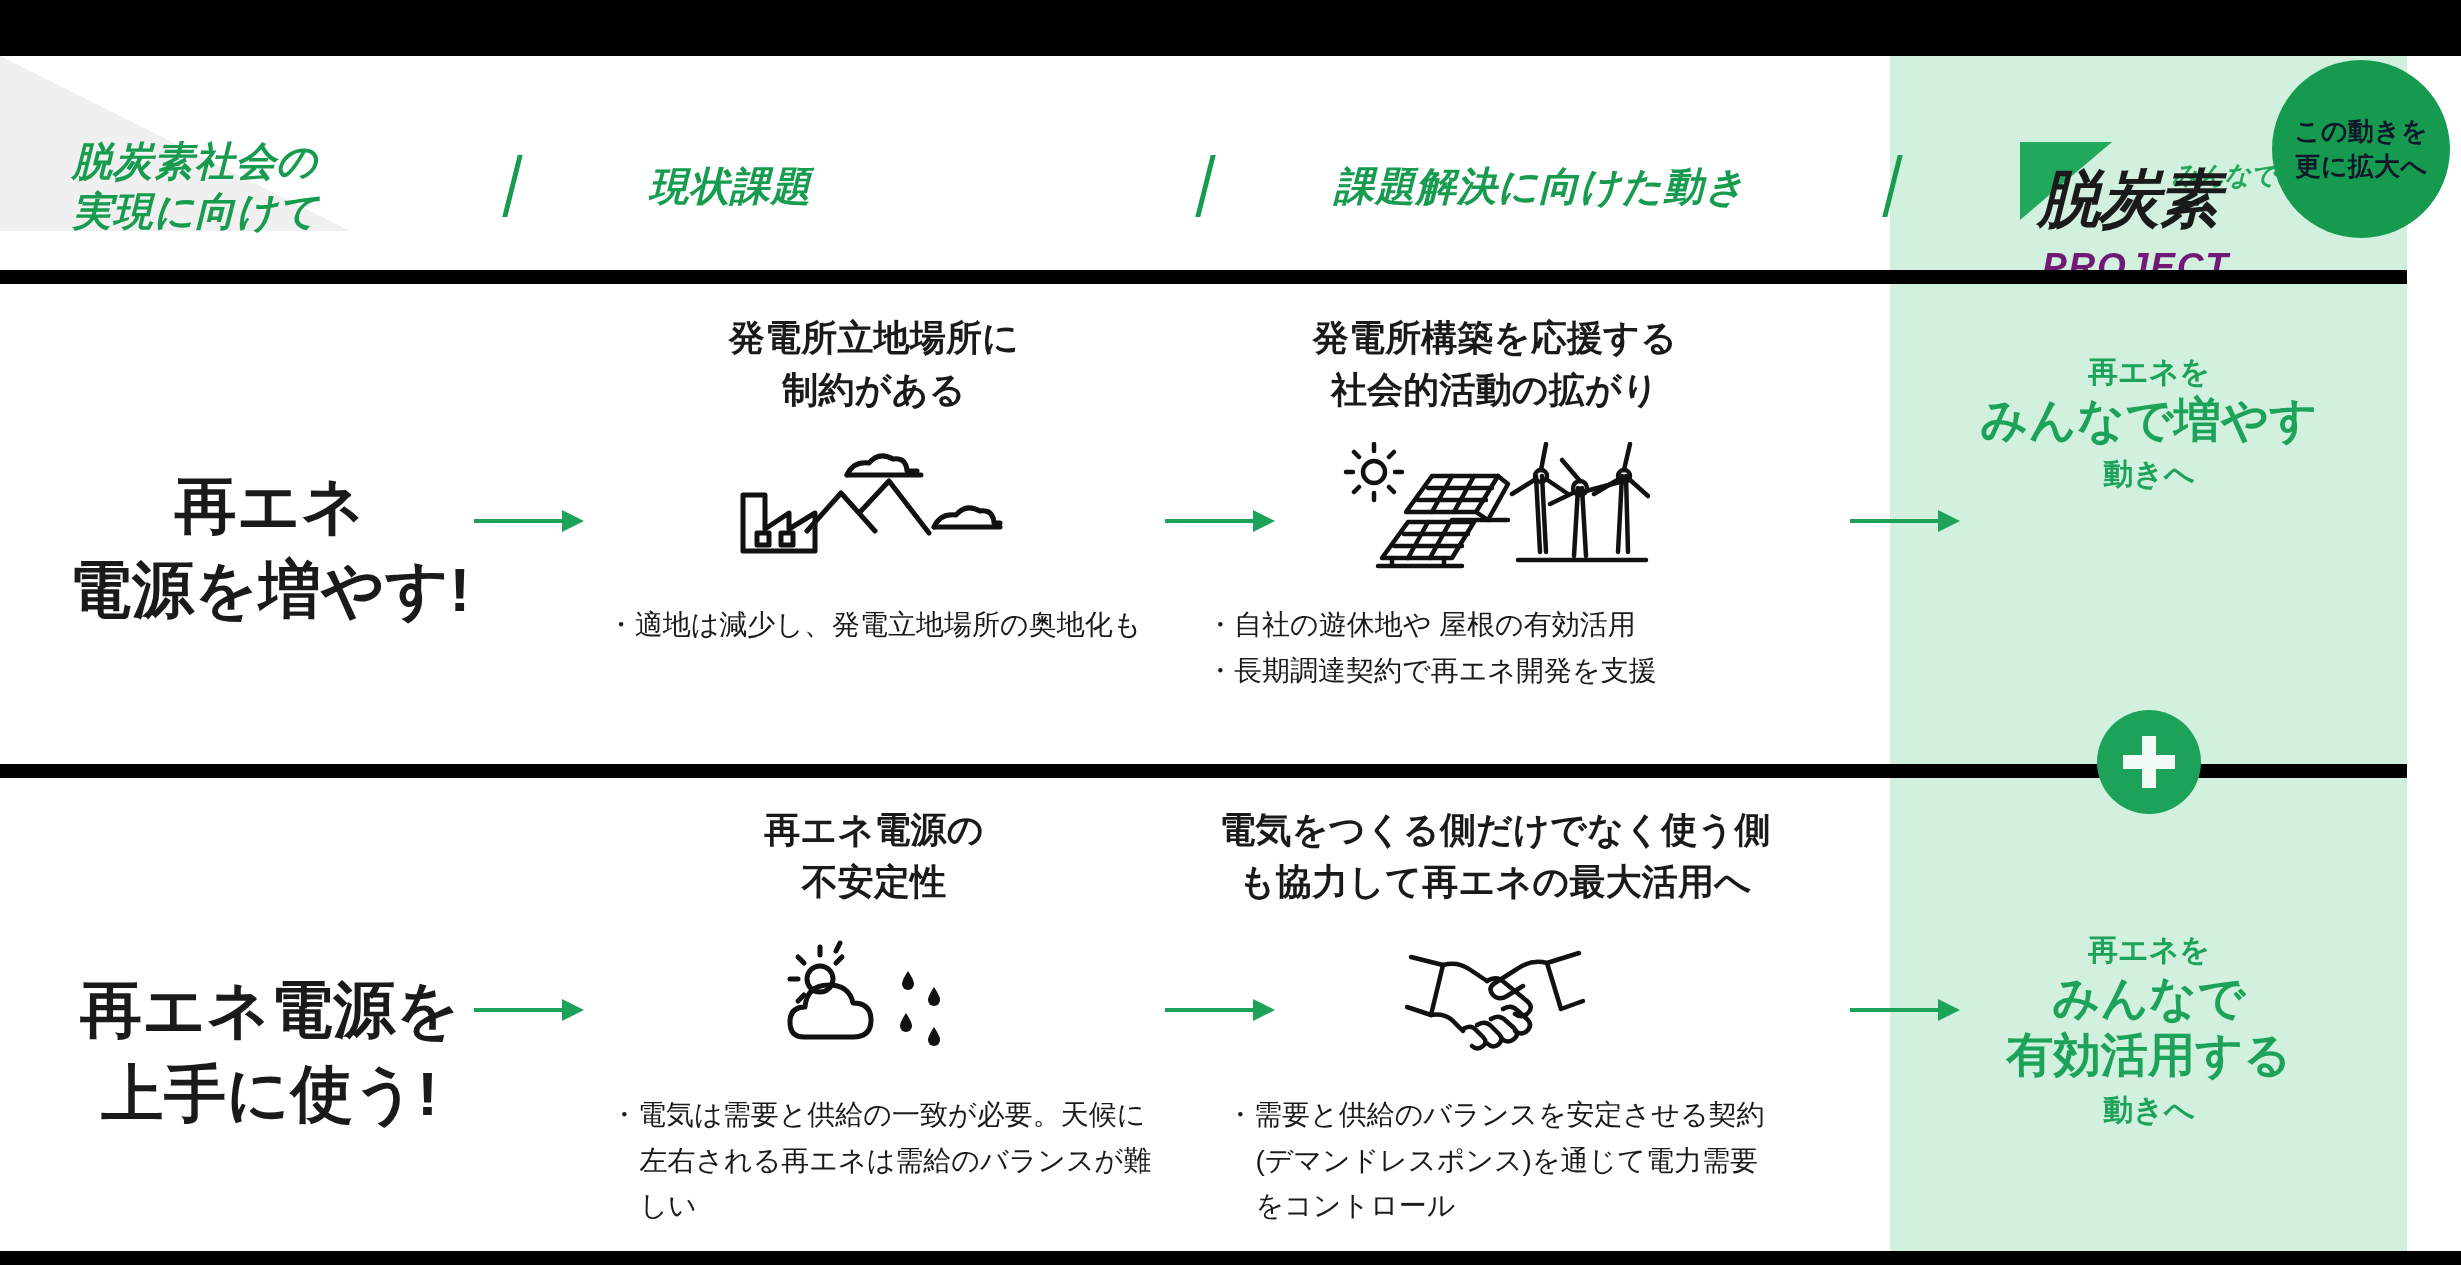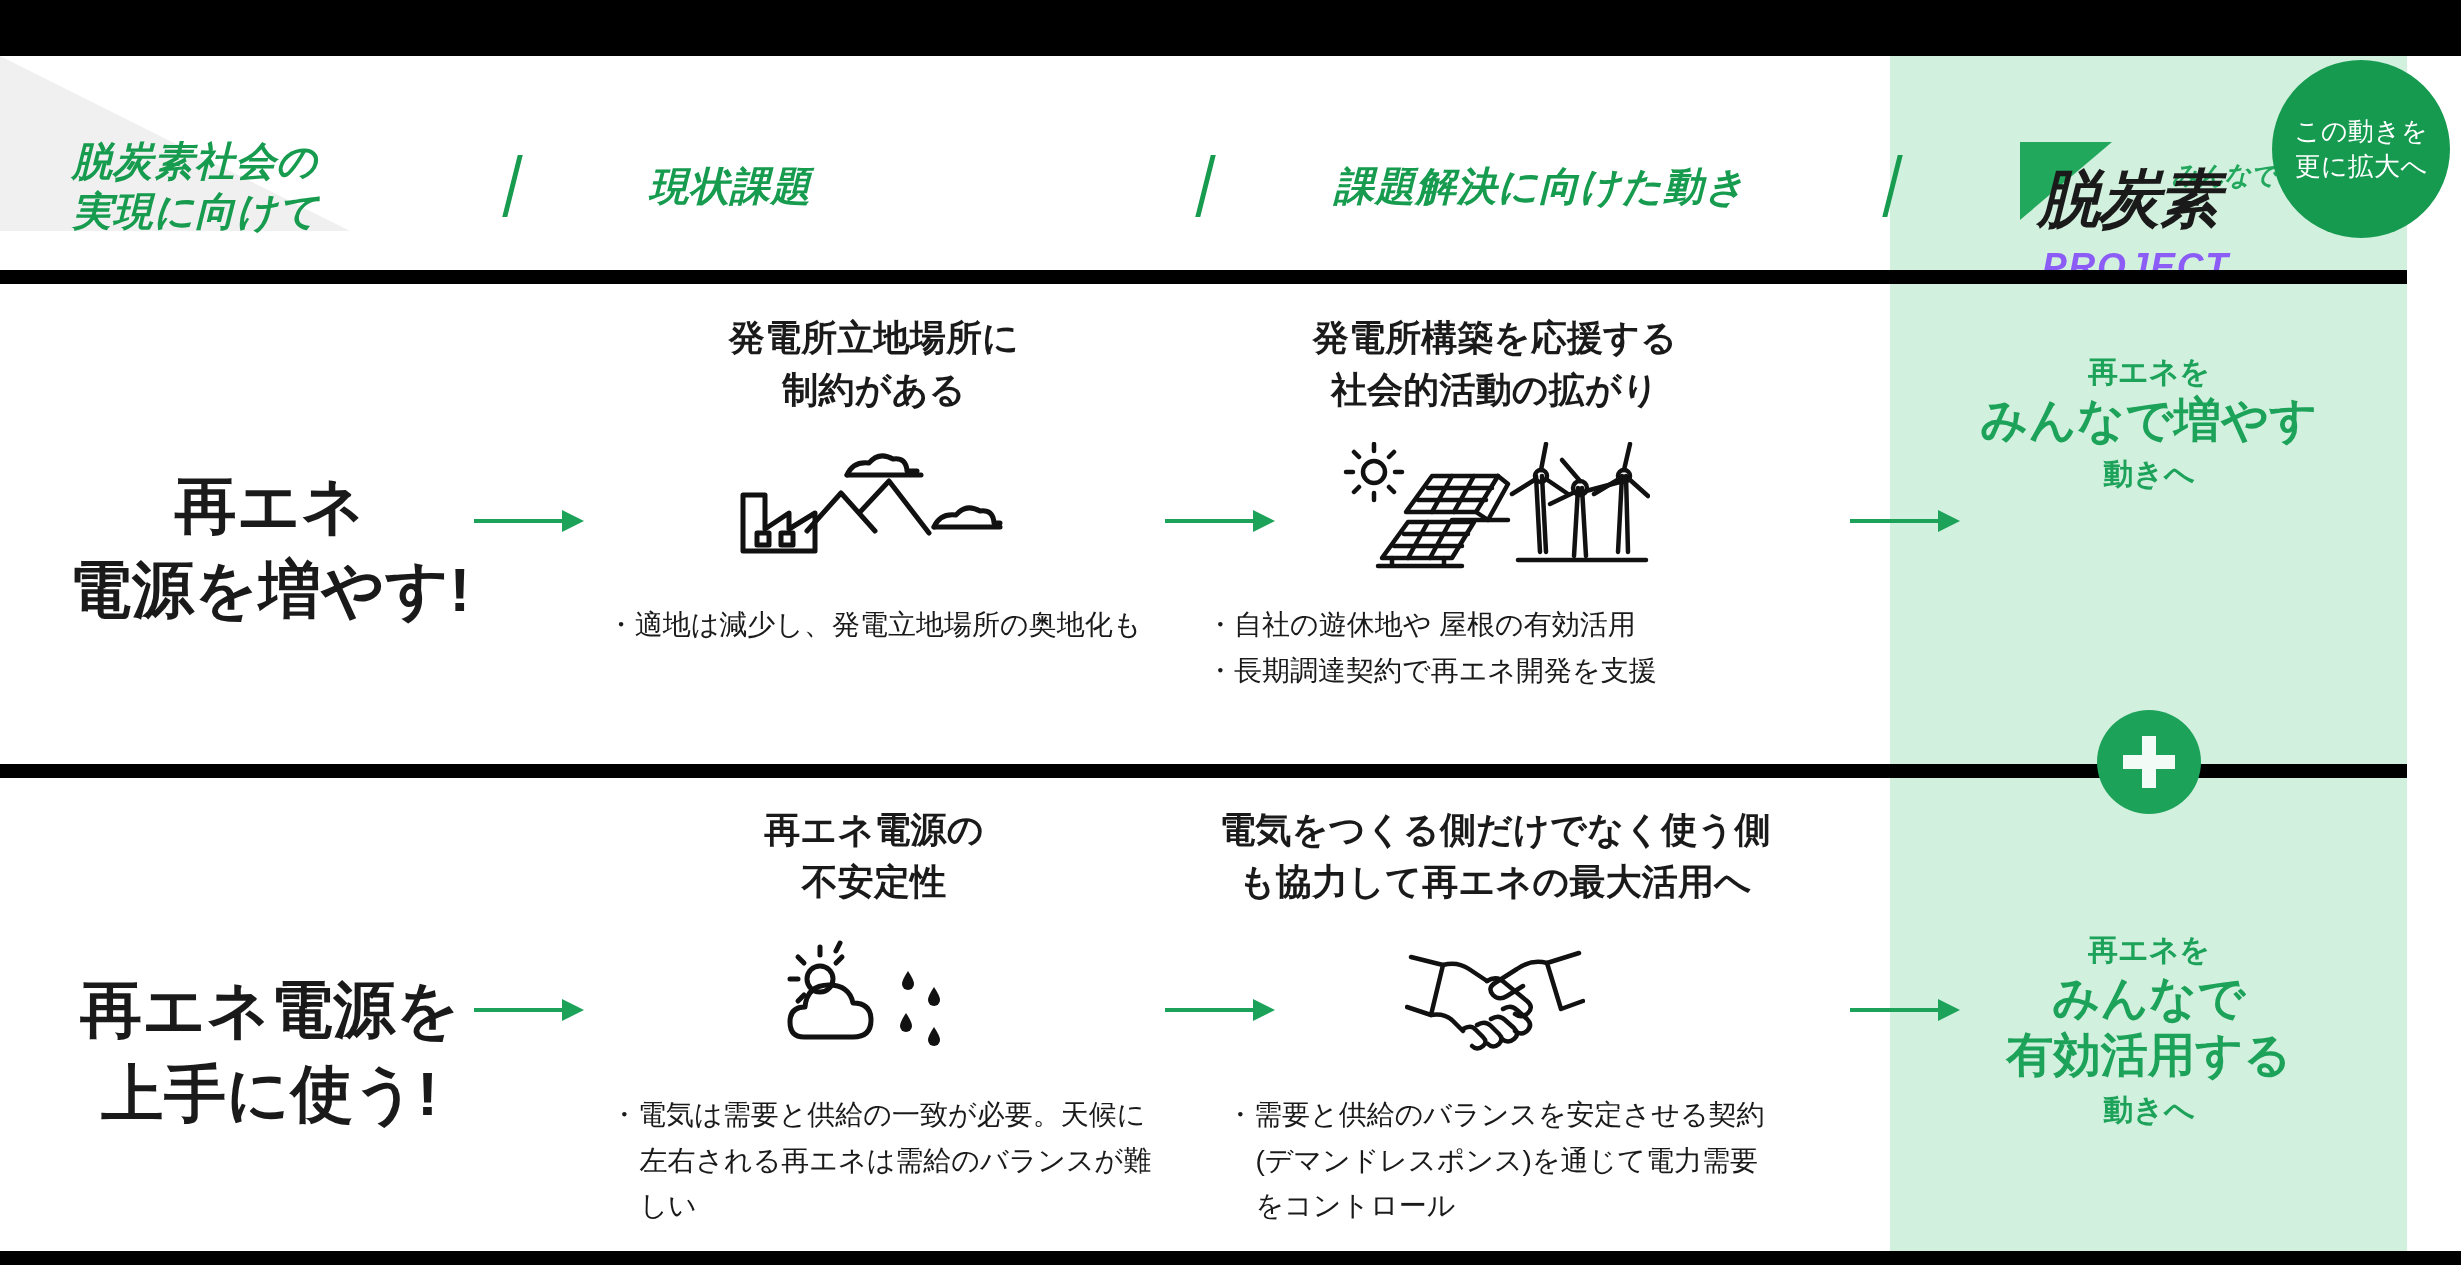--- a/index.html
+++ b/index.html
@@ -132,39 +132,39 @@
     font-style: italic;
     color: #22a85c;
     letter-spacing: -0.02em;
   }
   .brand-sub {
     position: absolute;
     left: 22px; top: 110px;
     font-size: 37px;
     font-weight: 700;
     font-style: italic;
-    color: #8b5cf6;
+    color: #701a75;
     letter-spacing: 0.05em;
   }
 
   
   .badge {
     position: absolute;
     left: 2272px; top: 4px;
     width: 178px; height: 178px;
     border-radius: 50%;
     background: #159a4f;
     display: flex;
     align-items: center;
     justify-content: center;
   }
   .badge-text {
-    color: #ffffff;
+    color: #0f172a;
     font-size: 26px;
-    font-weight: 400;
+    font-weight: 700;
     line-height: 1.35;
     text-align: center;
     white-space: pre-line;
     letter-spacing: 0.01em;
   }
 
   
   .row {
     position: absolute;
     left: 0;

